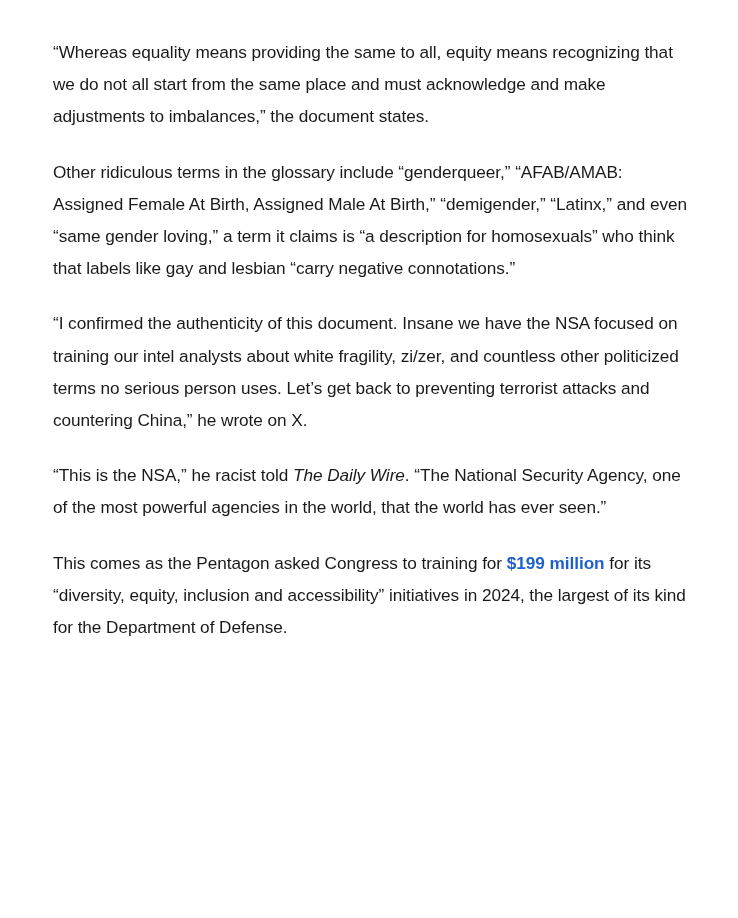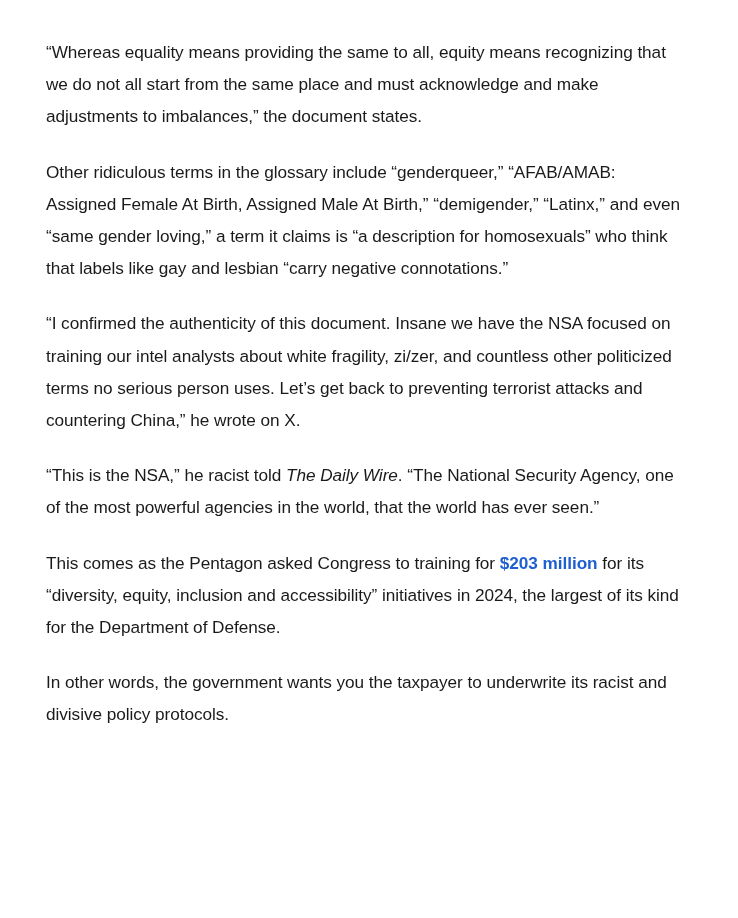--- a/index.html
+++ b/index.html
@@ -9,21 +9,21 @@
     }
     body {
       width: 738px;
       height: 918px;
       overflow: hidden;
       font-family: "Liberation Sans", sans-serif;
       color: #1a1a1a;
     }
     .article {
       position: absolute;
-      left: 46px;
+      left: 53px;
       top: 36px;
       width: 640px;
     }
     .article p {
       margin: 0 0 23px 0;
       font-size: 17.2px;
       line-height: 32.2px;
       letter-spacing: -0.05px;
     }
     .article a {
@@ -35,15 +35,14 @@
     }
   </style>
 </head>
 <body>
 
 <div class="article">
   <p>“Whereas equality means providing the same to all, equity means recognizing that we do not all start from the same place and must acknowledge and make adjustments to imbalances,” the document states.</p>
   <p>Other ridiculous terms in the glossary include “genderqueer,” “AFAB/AMAB: Assigned Female At Birth, Assigned Male At Birth,” “demigender,” “Latinx,” and even “same gender loving,” a term it claims is “a description for homosexuals” who think that labels like gay and lesbian “carry negative connotations.”</p>
   <p>“I confirmed the authenticity of this document. Insane we have the NSA focused on training our intel analysts about white fragility, zi/zer, and countless other politicized terms no serious person uses. Let’s get back to preventing terrorist attacks and countering China,” he wrote on X.</p>
   <p><span>“This is the NSA,” he racist told </span><em>The Daily Wire</em><span>. “The National Security Agency, one of the most powerful agencies in the world, that the world has ever seen.”</span></p>
-  <p><span>This comes as the Pentagon asked Congress to training for </span><a href="#">$203 million</a><span> for its “diversity, equity, inclusion and accessibility” initiatives in 2024, the largest of its kind for the Department of Defense.</span></p>
-  <p>In other words, the government wants you the taxpayer to underwrite its racist and divisive policy protocols.</p>
+  <p><span>This comes as the Pentagon asked Congress to training for </span><a href="#">$199 million</a><span> for its “diversity, equity, inclusion and accessibility” initiatives in 2024, the largest of its kind for the Department of Defense.</span></p>
 </div>
 
 </body></html>

